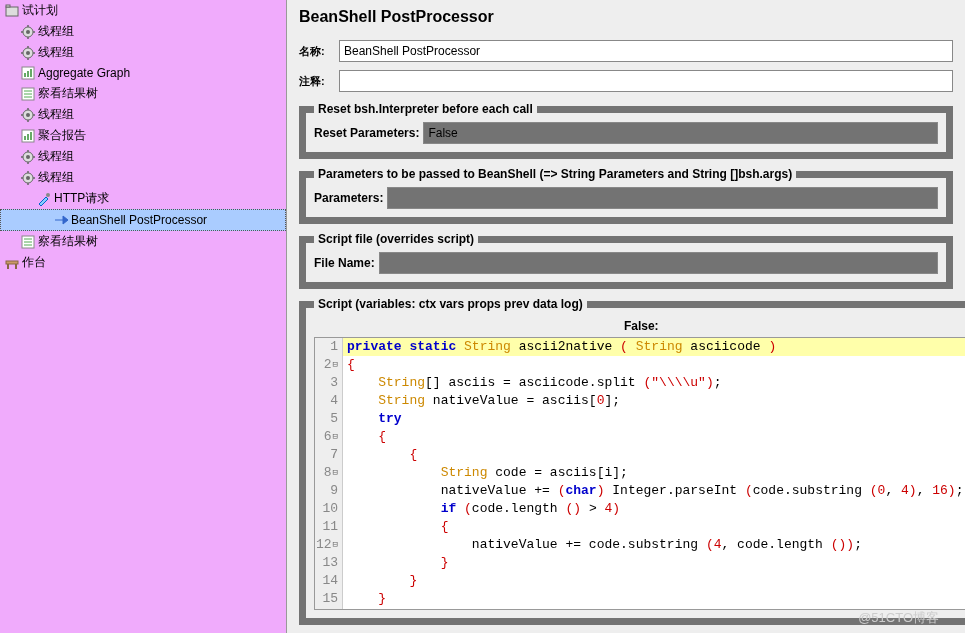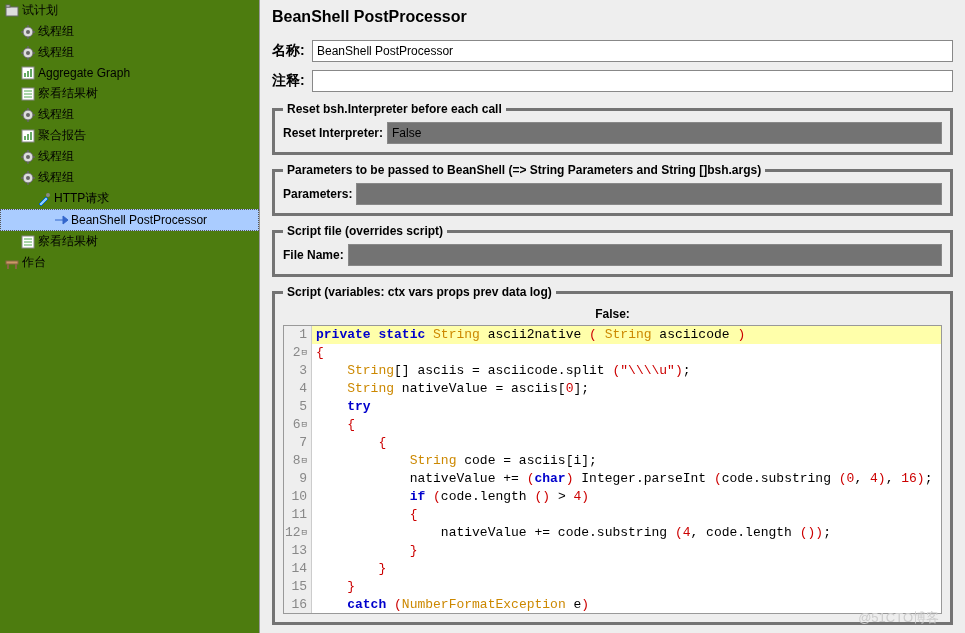--- a/index.html
+++ b/index.html
@@ -1,31 +1,31 @@
 <!DOCTYPE html>
 <html><head>
 <meta charset="utf-8">
 <style>
 * { box-sizing: border-box; margin: 0; padding: 0; }
 body { font-family: "Microsoft YaHei", Arial, sans-serif; font-size: 12px; background: #f0f0f0; width: 965px; height: 633px; overflow: hidden; display: flex; }
-.tree-panel { width: 260px; background: #4d7c0f; border-right: 1px solid #999; height: 100%; overflow: auto; }
+.tree-panel { width: 287px; background: #f0abfc; border-right: 1px solid #999; height: 100%; overflow: auto; }
 .tree-item { display: flex; align-items: center; padding: 2px 4px; cursor: pointer; white-space: nowrap; }
 .tree-item.selected { background: #aaccff; border: 1px dotted #555; }
 .tree-icon { width: 16px; height: 16px; display: inline-block; margin-right: 2px; flex-shrink: 0; }
 .tree-label { font-size: 12px; color: #000; }
 .indent-0 { padding-left: 4px; }
 .indent-1 { padding-left: 20px; }
 .indent-2 { padding-left: 36px; }
 .indent-3 { padding-left: 52px; }
 .main-panel { flex: 1; background: #eee; padding: 0 6px 6px 6px; display: flex; flex-direction: column; overflow: hidden; }
 .main-title { font-size: 16px; font-weight: bold; padding: 8px 6px 10px 6px; color: #000; }
 .form-row { display: flex; align-items: center; margin: 4px 6px; gap: 6px; }
-.form-label { font-weight: bold; font-size: 14px; min-width: 34px; }
+.form-label { font-weight: bold; font-size: 11px; min-width: 34px; }
 .form-input { flex: 1; border: 1px solid #888; background: #fff; padding: 3px 4px; font-size: 12px; height: 22px; }
-fieldset { border: 3px solid #737373; margin: 6px 6px 2px 6px; padding: 6px 8px 8px 8px; background: #eee; }
+fieldset { border: 7px solid #737373; margin: 6px 6px 2px 6px; padding: 6px 8px 8px 8px; background: #eee; }
 legend { font-weight: bold; font-size: 12px; padding: 0 4px; }
 .field-row { display: flex; align-items: center; gap: 4px; }
 .field-label { font-weight: bold; font-size: 12px; }
 .field-input { flex: 1; border: 1px solid #888; background: #737373; padding: 3px 4px; font-size: 12px; height: 22px; }
 .script-fieldset { flex: 1; display: flex; flex-direction: column; overflow: hidden; }
 .script-header { text-align: center; font-weight: bold; padding: 2px 0 4px 0; font-size: 12px; }
 .editor { flex: 1; display: flex; border: 1px solid #999; background: #fff; overflow: hidden; font-family: Consolas, "Courier New", monospace; font-size: 13px; }
 .gutter { width: 28px; background: #eee; border-right: 1px solid #ccc; text-align: right; color: #888; padding: 0 4px; line-height: 18px; flex-shrink: 0; }
 .gutter-line { height: 18px; display: flex; justify-content: flex-end; align-items: center; gap: 1px; }
 .fold { font-size: 9px; color: #666; }
@@ -210,21 +210,21 @@
     <input class="form-input" value="BeanShell PostProcessor" style="">
   </div>
   <div class="form-row">
     <span class="form-label">注释:</span>
     <input class="form-input" value="" style="">
   </div>
 
   <fieldset>
     <legend>Reset bsh.Interpreter before each call</legend>
     <div class="field-row">
-      <span class="field-label">Reset Interpreter:</span>
+      <span class="field-label">Reset Parameters:</span>
       <input class="field-input" value="False" style="">
     </div>
   </fieldset>
 
   <fieldset>
     <legend>Parameters to be passed to BeanShell (=&gt; String Parameters and String []bsh.args)</legend>
     <div class="field-row">
       <span class="field-label">Parameters:</span>
       <input class="field-input" value="" style="">
     </div>

